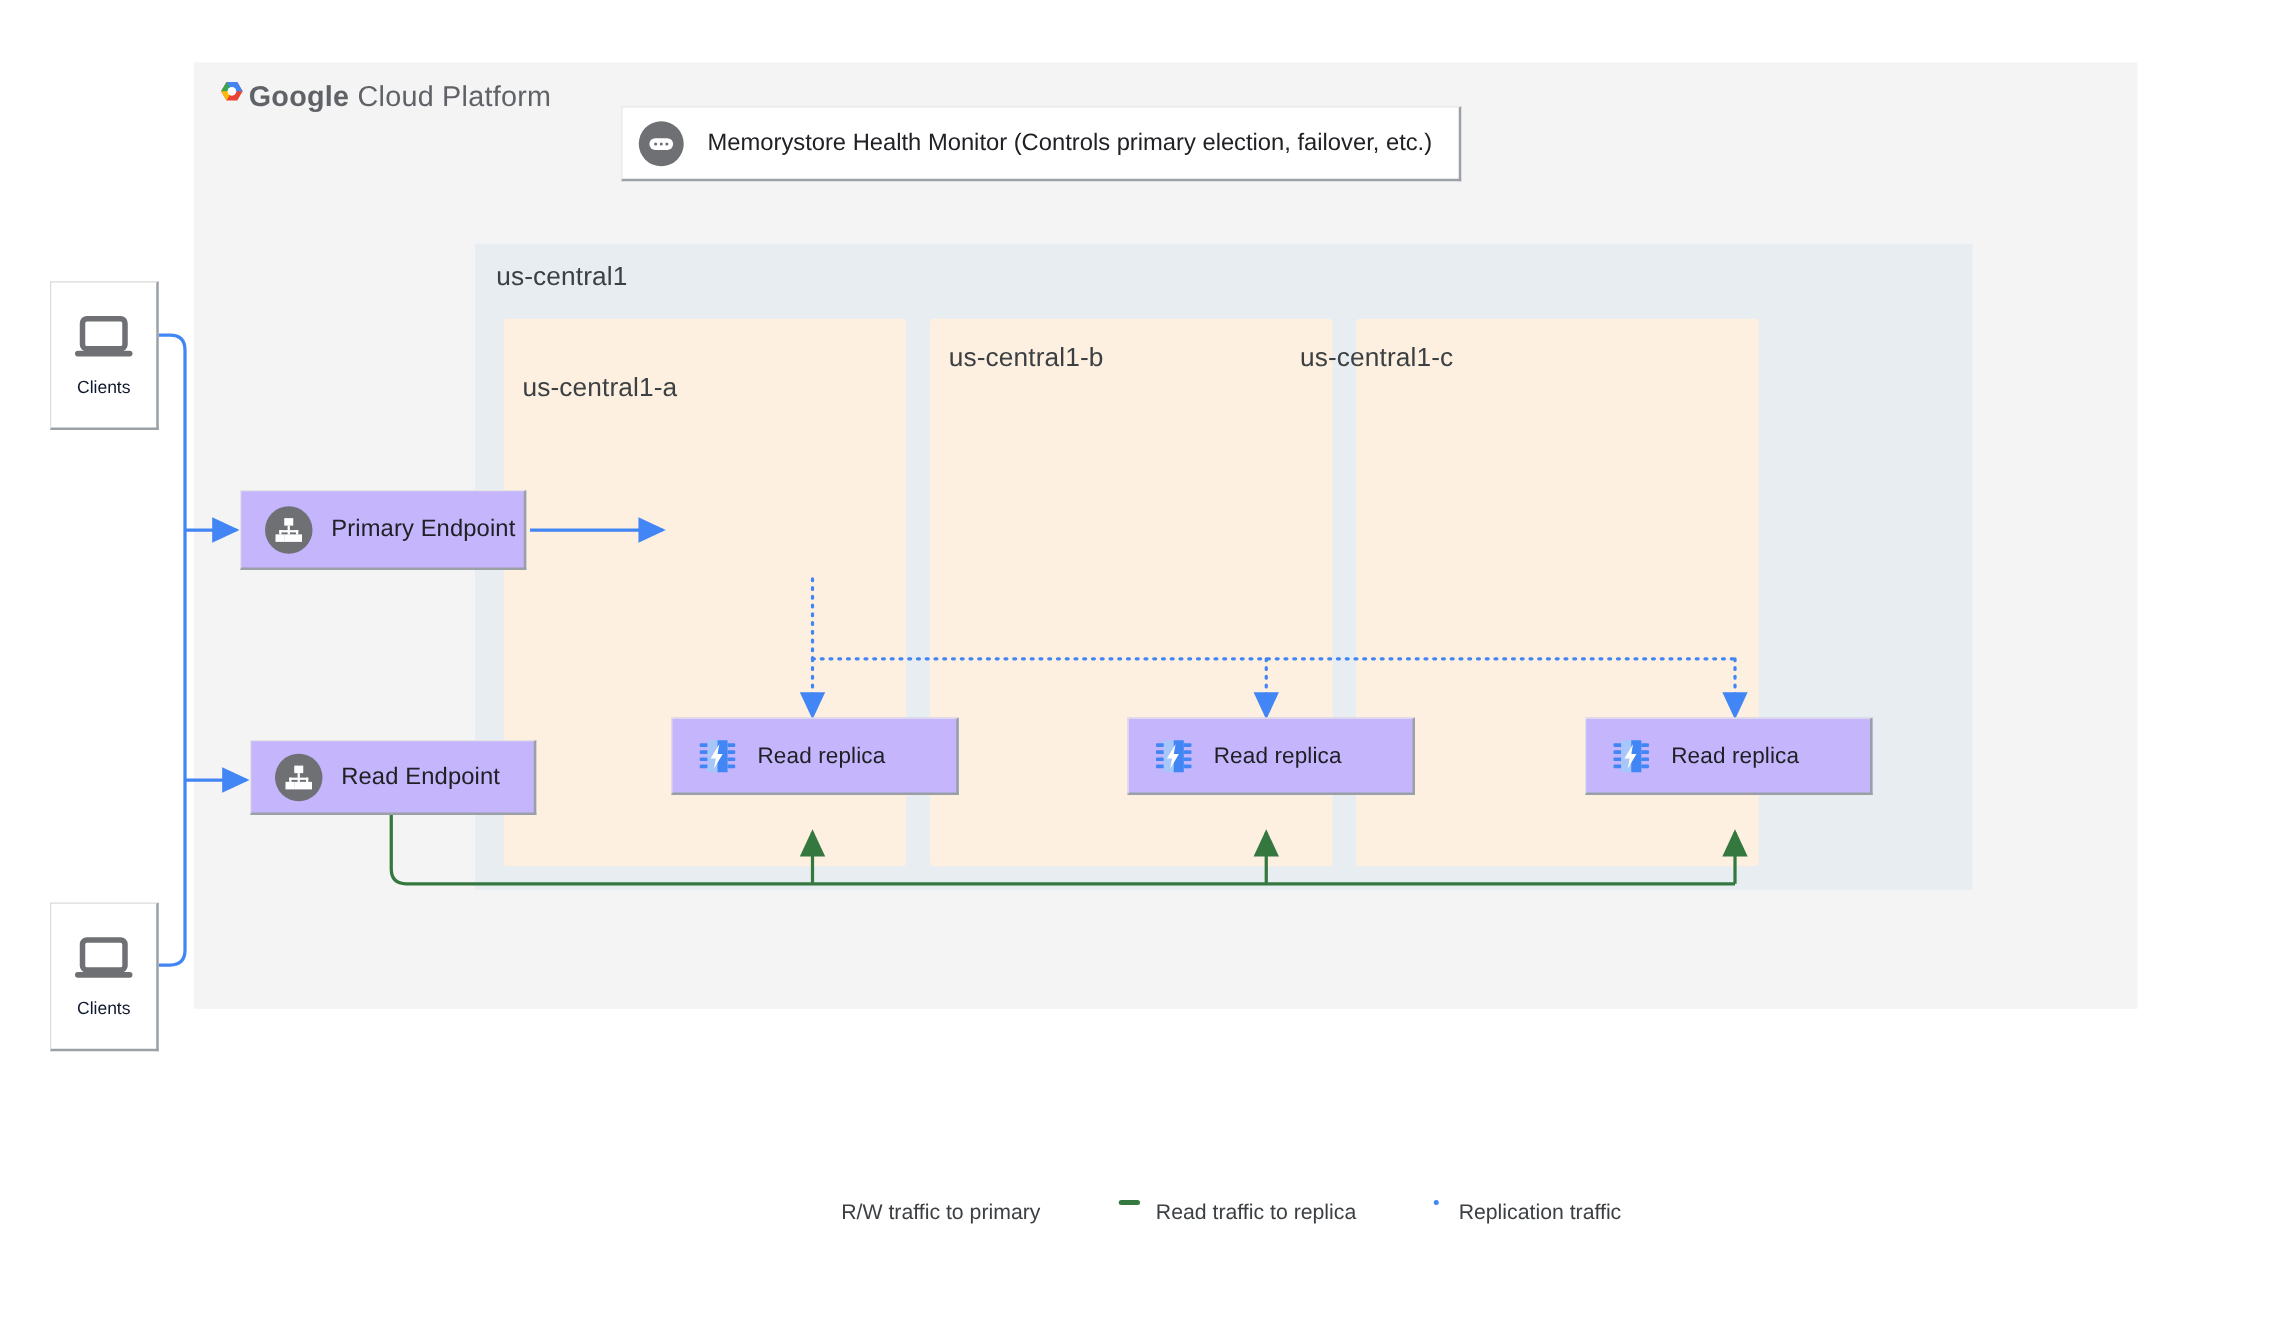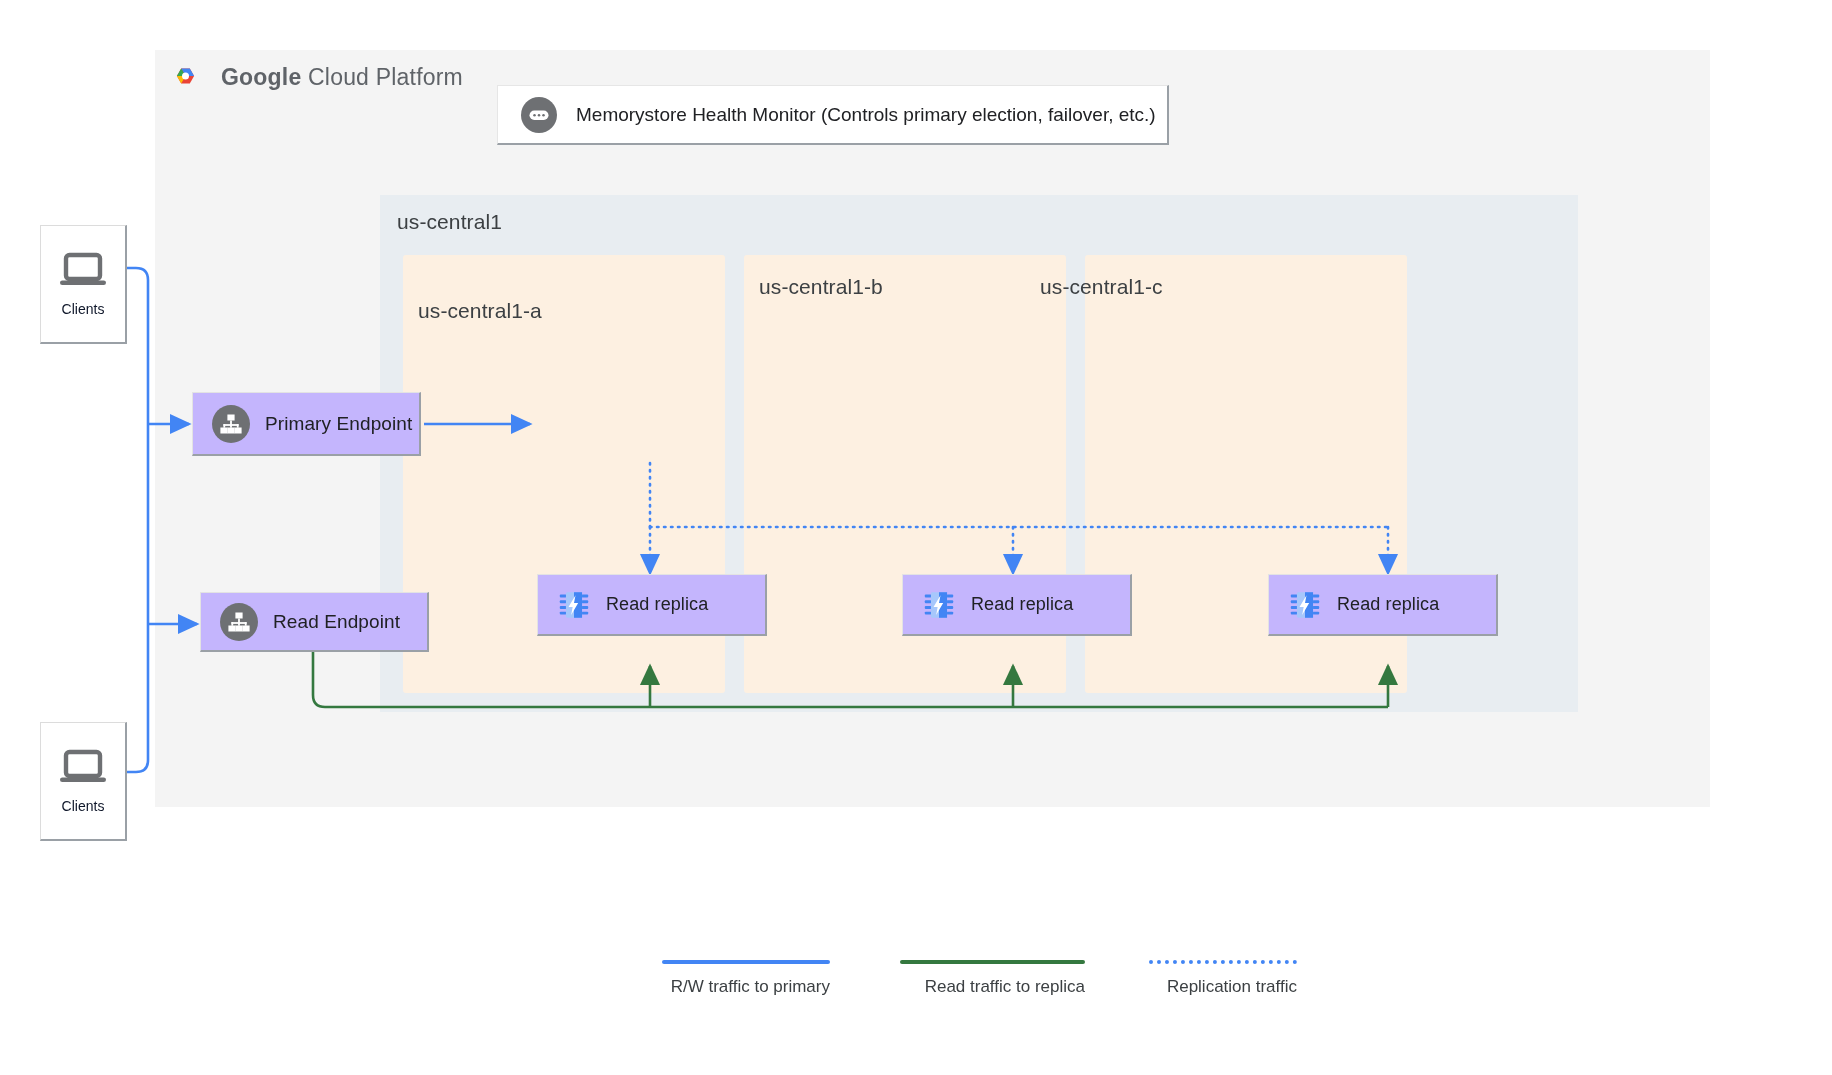--- a/index.html
+++ b/index.html
@@ -90,60 +90,60 @@
   .monitor-box {
     position: absolute;
     background: #ffffff;
     border: 1px solid #e6e6e6;
     border-right: 2px solid #9aa0a6;
     border-bottom: 2px solid #9aa0a6;
     box-sizing: border-box;
     display: flex;
     align-items: center;
     gap: 18px;
-    padding: 0 22px;
+    padding: 0 12px;
   }
   .monitor-box .label {
     font-size: 19px;
     color: #202124;
     white-space: nowrap;
   }
 
   
   .icon { flex: 0 0 auto; display: block; line-height: 0; }
 
   
   .conn { position: absolute; }
   svg.conn { overflow: visible; }
 
   
   .gcp-logo {
     position: absolute;
     display: flex;
-    align-items: flex-end;
-    gap: 22px;
+    align-items: flex-start;
+    gap: 0;
   }
   .gcp-logo .wordmark {
     font-size: 23px;
     color: #5f6368;
     letter-spacing: .2px;
     white-space: nowrap;
   }
   .gcp-logo .wordmark b { font-weight: 700; color: #5f6368; }
 
   
   .legend {
     position: absolute;
     display: flex;
     align-items: flex-start;
   }
   .legend-item {
     display: flex;
-    flex-direction: column;
-    align-items: flex-end;
+    flex-direction: row;
+    align-items: flex-start;
     gap: 13px;
   }
   .legend-swatch { height: 4px; border-radius: 2px; }
   .legend-swatch.dotted {
     height: 0;
     border-top: 4px dotted #4285f4;
     border-radius: 0;
   }
   .legend-text {
     font-size: 17px;

